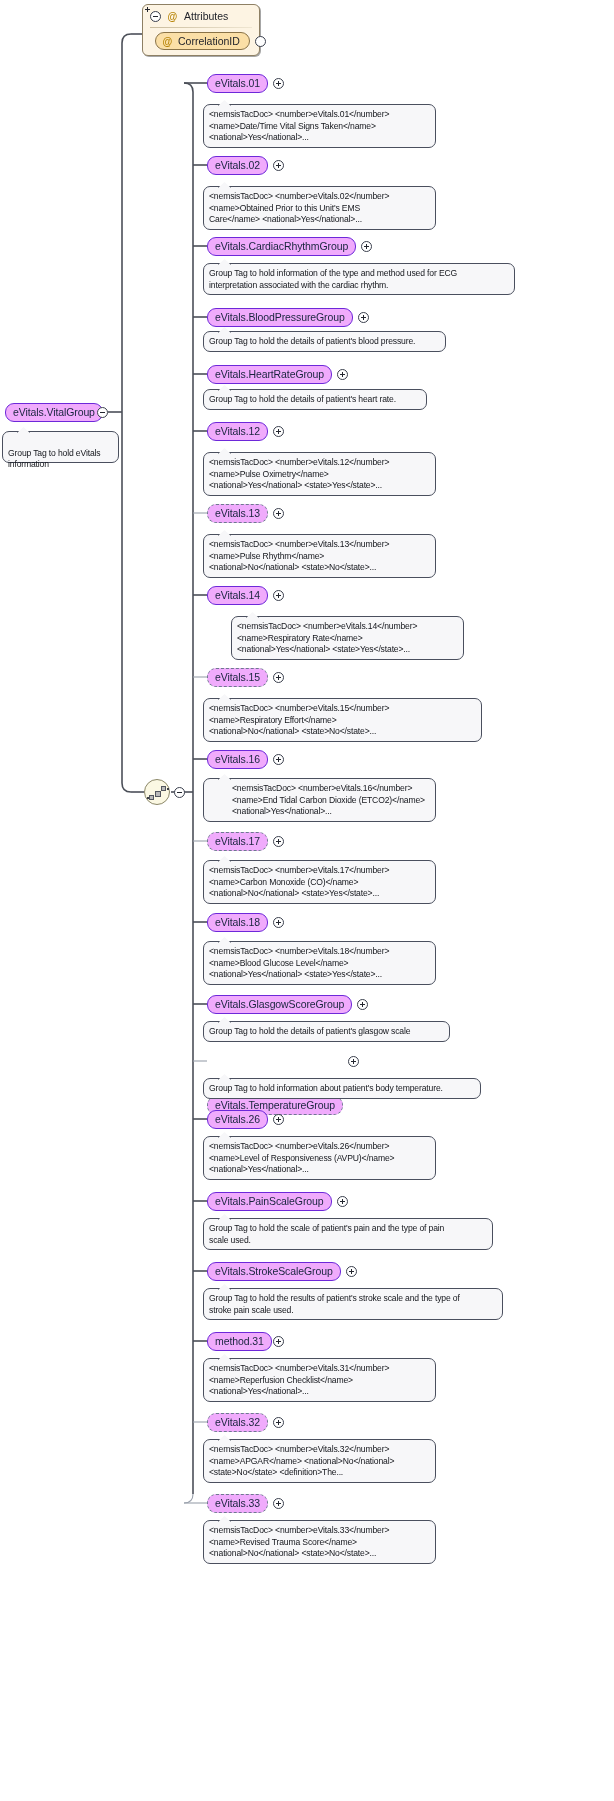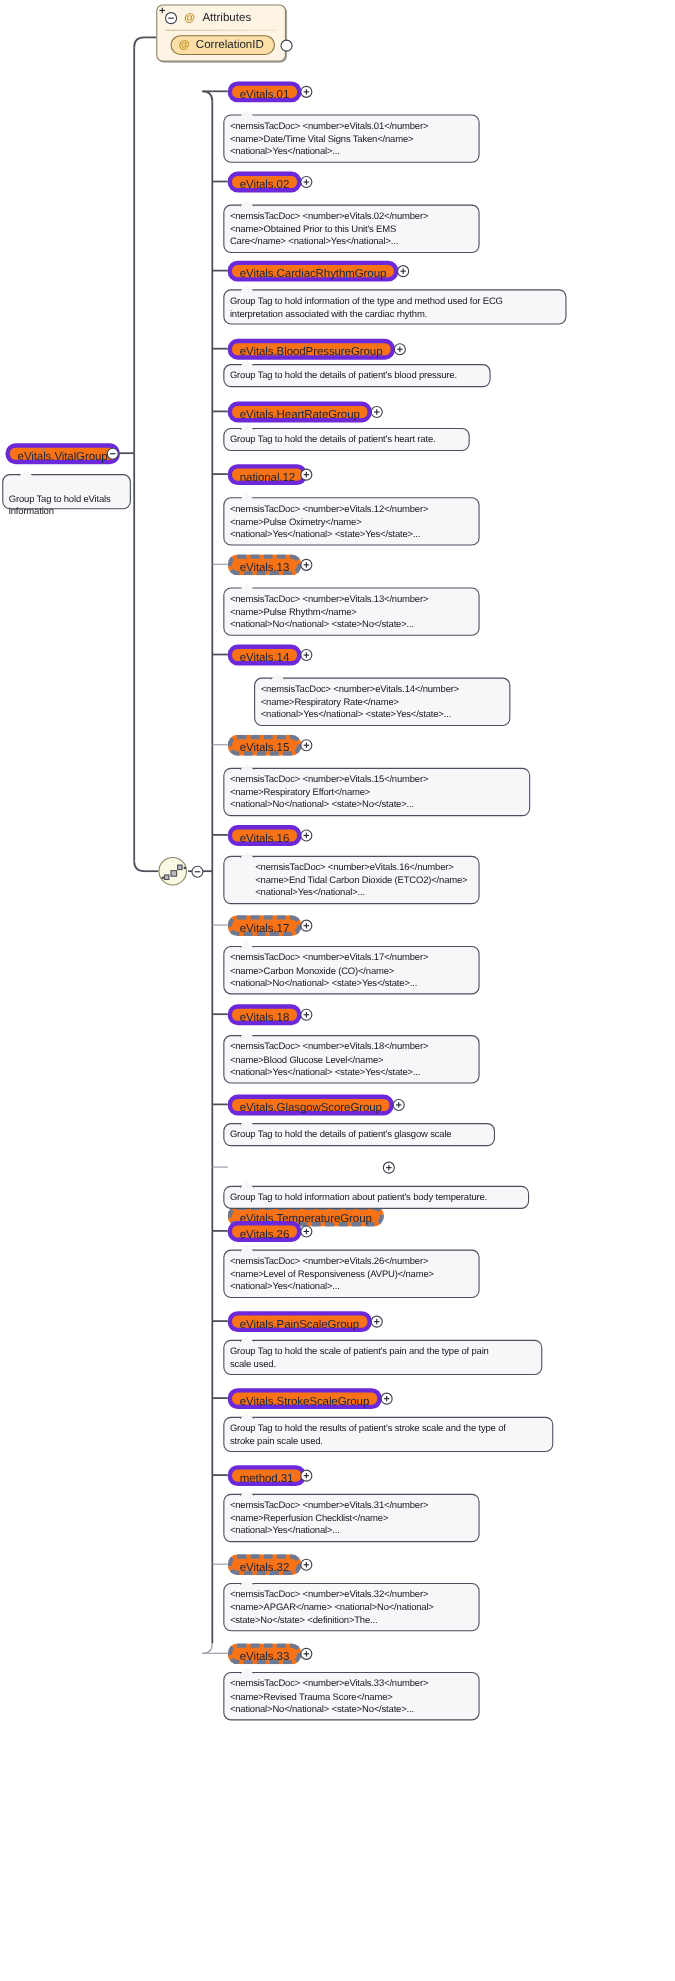--- a/index.html
+++ b/index.html
@@ -24,22 +24,22 @@
     left: 0; top: 0;
     width: 614px;
     height: 1801px;
     pointer-events: none;
   }
 
   
   .node {
     position: absolute;
     box-sizing: border-box;
-    background: #f97316;
-    border: 4px solid #6d28d9;
+    background: #f0abfc;
+    border: 1px solid #6d28d9;
     border-radius: 9px;
     height: 19px;
     line-height: 17px;
     padding: 0 7px;
     font-size: 10.5px;
     color: #18243d;
     white-space: nowrap;
     letter-spacing: -0.1px;
   }
   .node.optional {
@@ -287,21 +287,21 @@
       <div class="node" style="left: 207px; top: 237px;"><span>eVitals.CardiacRhythmGroup</span></div>
       <div class="toggle plus" style="top: 241px; left: 361.188px;"></div>
       <div class="doc" style="left: 203px; top: 263px; width: 312px; min-height: 32px;"><span>Group Tag to hold information of the type and method used for ECG
 interpretation associated with the cardiac rhythm.</span></div>
       <div class="node" style="left: 207px; top: 308px;"><span>eVitals.BloodPressureGroup</span></div>
       <div class="toggle plus" style="top: 312px; left: 357.703px;"></div>
       <div class="doc" style="left: 203px; top: 331px; width: 243px; min-height: 20px;"><span>Group Tag to hold the details of patient's blood pressure.</span></div>
       <div class="node" style="left: 207px; top: 365px;"><span>eVitals.HeartRateGroup</span></div>
       <div class="toggle plus" style="top: 369px; left: 337.094px;"></div>
       <div class="doc" style="left: 203px; top: 389px; width: 224px; min-height: 20px;"><span>Group Tag to hold the details of patient's heart rate.</span></div>
-      <div class="node" style="left: 207px; top: 422px;"><span>national.12</span></div>
+      <div class="node" style="left: 207px; top: 422px;"><span>eVitals.12</span></div>
       <div class="toggle plus" style="top: 426px; left: 272.938px;"></div>
       <div class="doc" style="left: 203px; top: 452px; width: 233px; min-height: 44px;"><span>&lt;nemsisTacDoc&gt; &lt;number&gt;eVitals.12&lt;/number&gt;
 &lt;name&gt;Pulse Oximetry&lt;/name&gt;
 &lt;national&gt;Yes&lt;/national&gt;  &lt;state&gt;Yes&lt;/state&gt;...</span></div>
       <div class="node optional" style="left: 207px; top: 504px;"><span>eVitals.13</span></div>
       <div class="toggle plus" style="top: 508px; left: 272.938px;"></div>
       <div class="doc" style="left: 203px; top: 534px; width: 233px; min-height: 44px;"><span>&lt;nemsisTacDoc&gt; &lt;number&gt;eVitals.13&lt;/number&gt;
 &lt;name&gt;Pulse Rhythm&lt;/name&gt;
 &lt;national&gt;No&lt;/national&gt;  &lt;state&gt;No&lt;/state&gt;...</span></div>
       <div class="node" style="left: 207px; top: 586px;"><span>eVitals.14</span></div>

